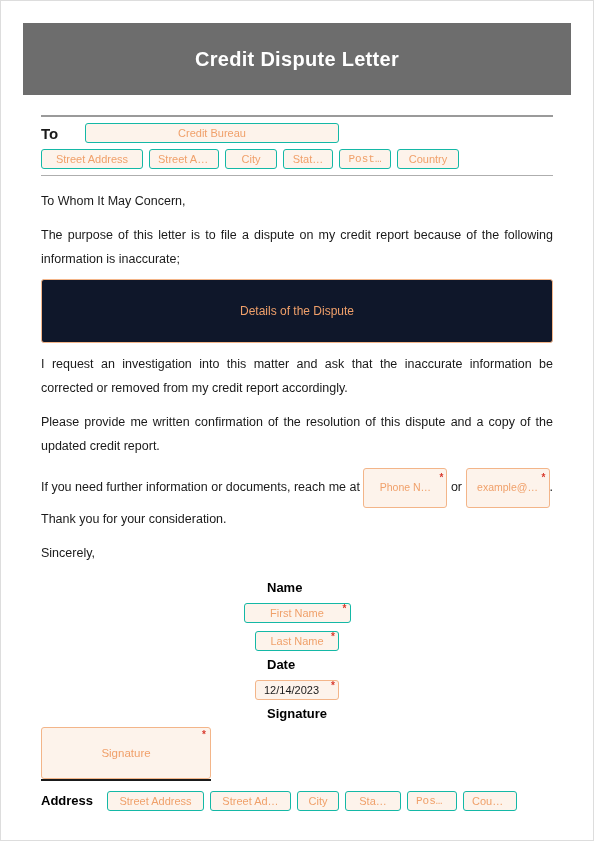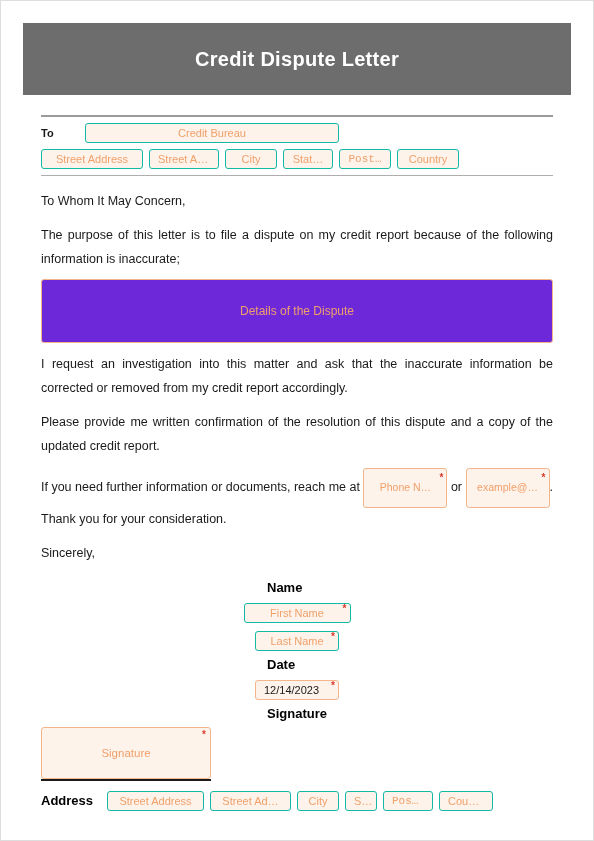--- a/index.html
+++ b/index.html
@@ -36,21 +36,21 @@
   }
   .hr-thin {
     height: 1px;
     background: #aeaeae;
     margin-top: 6px;
     margin-bottom: 14px;
   }
   .row { display: flex; align-items: center; gap: 6px; flex-wrap: wrap; }
   .label-bold {
     font-weight: 700;
-    font-size: 11px;
+    font-size: 15px;
     color: #1a1a1a;
     min-width: 38px;
   }
   .field {
     border: 1px solid #14b8a6;
     border-radius: 3px;
     background: #fdf3eb;
     color: #f0a06a;
     font-size: 11px;
     padding: 3px 8px;
@@ -72,35 +72,35 @@
   .field-street1 { width: 102px; }
   .field-street2 { width: 70px; }
   .field-city   { width: 52px; }
   .field-state  { width: 50px; }
   .field-post   { width: 52px; font-family: Liberation Mono, monospace; }
   .field-country{ width: 62px; }
   .addr-row { margin-top: 6px; gap: 6px; }
   .addr-row2 .field-street1 { width: 97px; }
   .addr-row2 .field-street2 { width: 81px; }
   .addr-row2 .field-city    { width: 42px; }
-  .addr-row2 .field-state   { width: 32px; }
+  .addr-row2 .field-state   { width: 56px; }
   .addr-row2 .field-post    { width: 50px; }
   .addr-row2 .field-country { width: 54px; }
   .body-text {
     font-size: 12.5px;
     color: #1a1a1a;
     line-height: 1.9;
     text-align: justify;
     margin-top: 14px;
   }
   .body-para { margin-top: 10px; }
   .details-box {
     border: 1px solid #f3b589;
     border-radius: 3px;
-    background: #6d28d9;
+    background: #0f172a;
     color: #f0a06a;
     font-size: 12px;
     text-align: center;
     padding: 24px 8px;
     margin-top: 8px;
   }
   .inline-field {
     display: inline-block;
     vertical-align: middle;
     border: 1px solid #f3b589;

